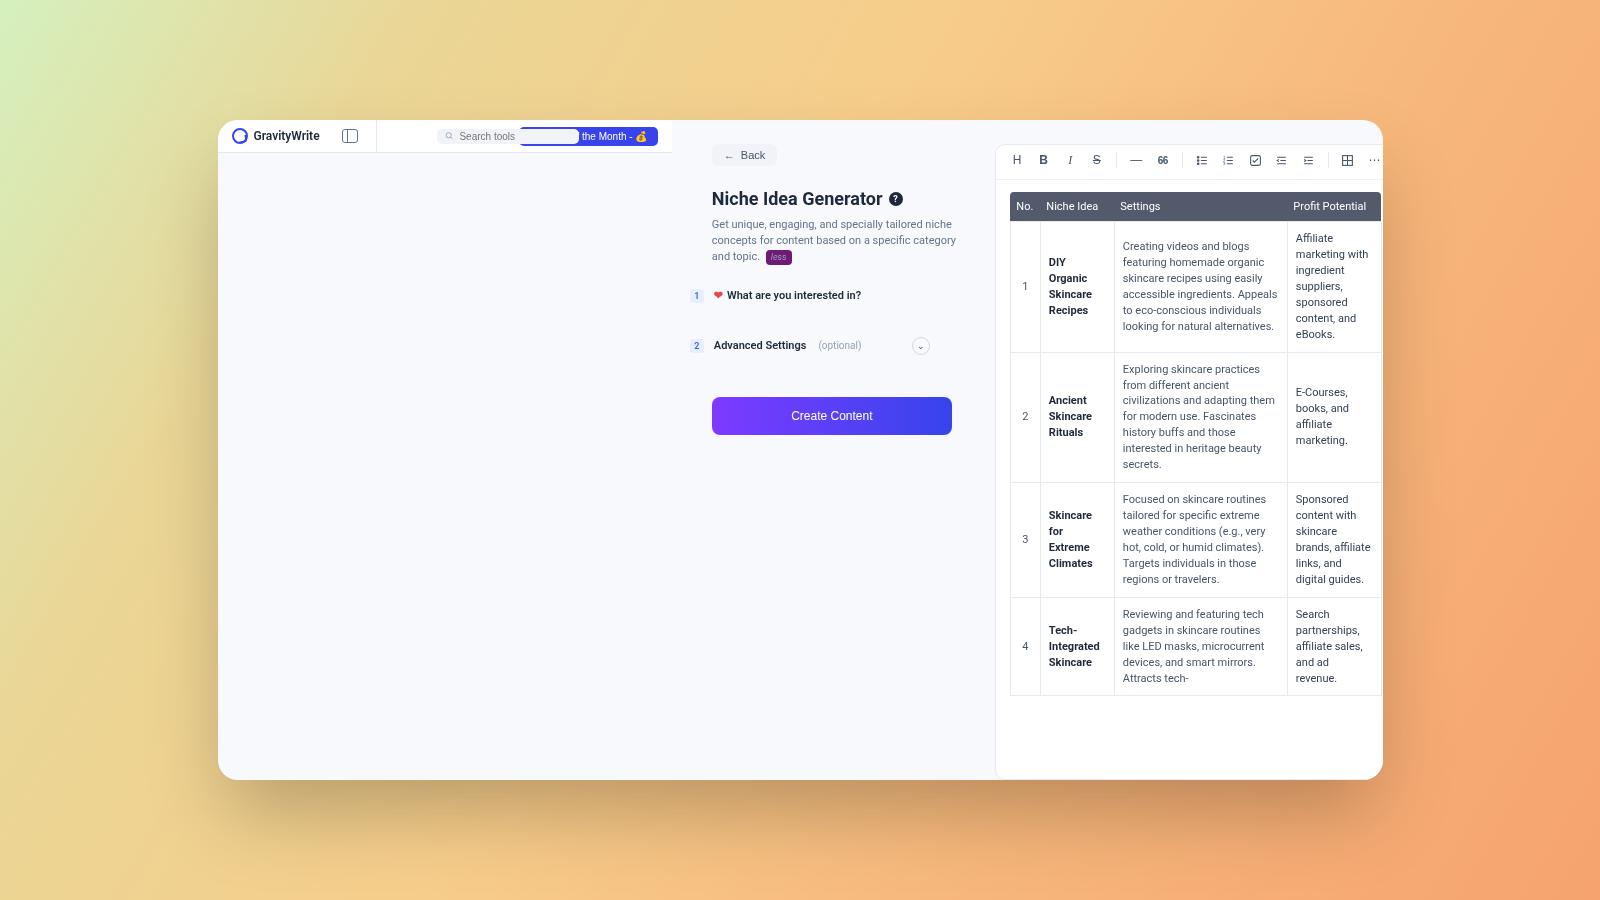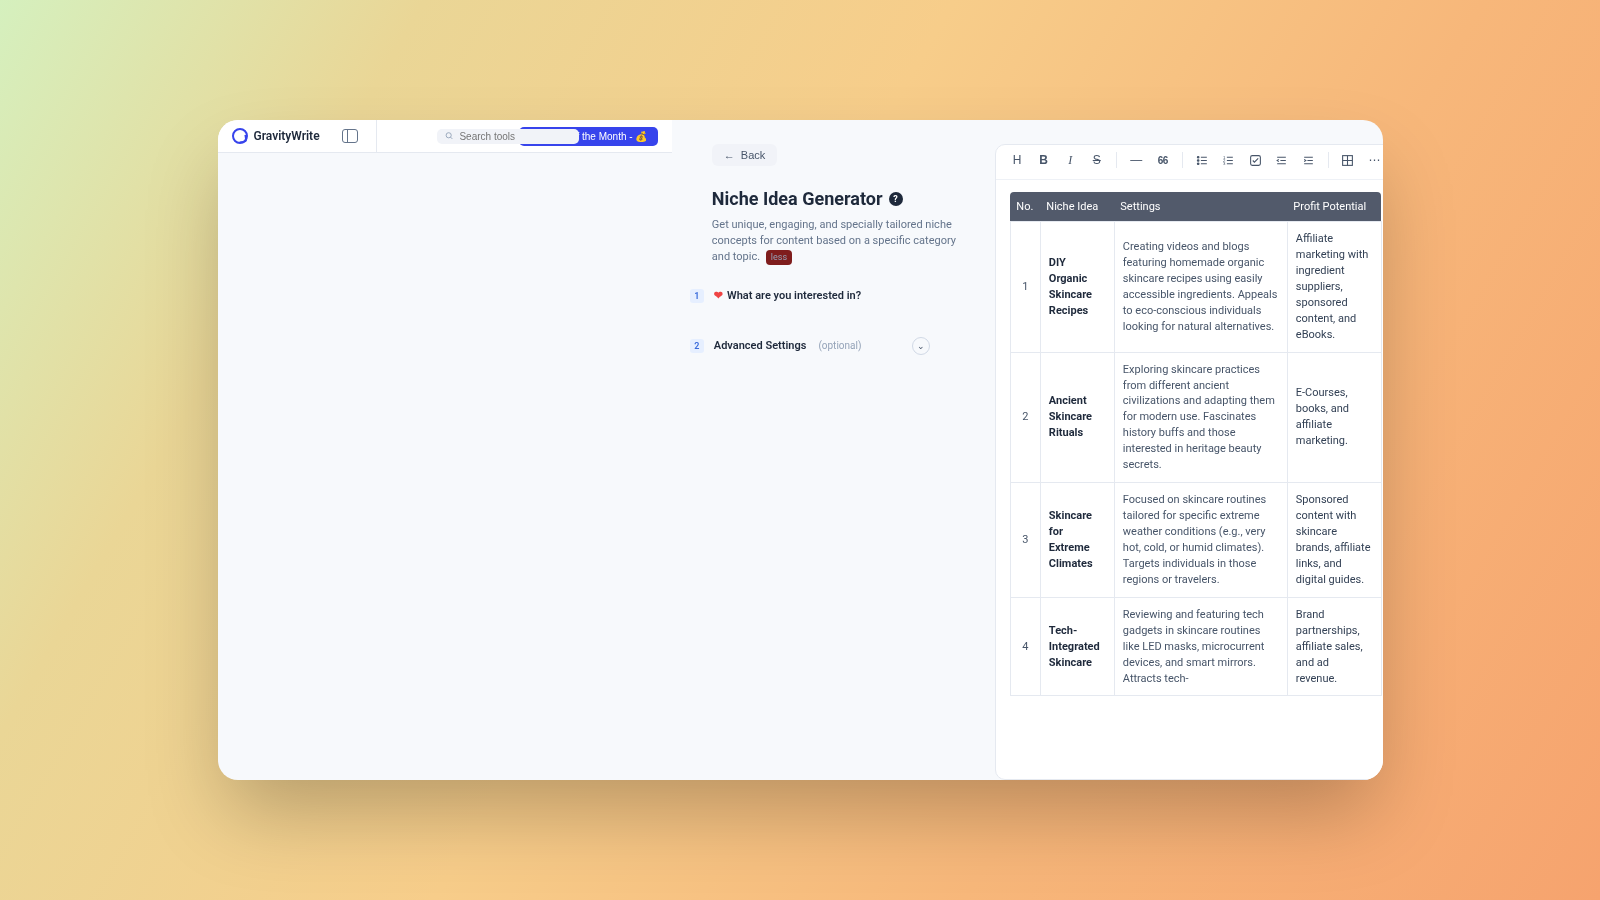--- a/index.html
+++ b/index.html
@@ -166,26 +166,27 @@
   justify-content: center;
 }
 .page-desc {
   font-size: 11px;
   color: #64748b;
   margin-top: 8px;
   line-height: 1.45;
 }
 .less-tag {
   display: inline-block;
-  background: #7f1d1d;
+  background: #701a75;
   color: #94a3b8;
   font-size: 9px;
   padding: 1px 5px;
   border-radius: 4px;
   margin-left: 3px;
+  font-style: italic;
 }
 .step-row {
   display: flex;
   align-items: center;
   gap: 10px;
   margin-top: 24px;
   margin-left: -22px;
 }
 .step-num {
   width: 14px;
@@ -395,20 +396,21 @@
         <div class="left">
           <span class="step-num">2</span>
           <span class="step-label">
             <span>Advanced Settings</span>
             <span class="opt">(optional)</span>
           </span>
         </div>
         <span class="chev">⌄</span>
       </div>
 
+      <button class="create-btn">Create Content</button>
     </div>
     </div>
 
     <div class="result-panel">
 
       <div class="toolbar">
         <button class="tbtn" style="font-weight:400">H</button>
         <button class="tbtn" style="font-weight:700">B</button>
         <button class="tbtn" style="font-style:italic;font-family:serif">I</button>
         <button class="tbtn" style="text-decoration:line-through">S</button>
@@ -495,20 +497,20 @@
               <tr>
                 <td class="tno">3</td>
                 <td class="tidea">Skincare for Extreme Climates</td>
                 <td>Focused on skincare routines tailored for specific extreme weather conditions (e.g., very hot, cold, or humid climates). Targets individuals in those regions or travelers.</td>
                 <td class="tprofit">Sponsored content with skincare brands, affiliate links, and digital guides.</td>
               </tr>
               <tr>
                 <td class="tno">4</td>
                 <td class="tidea">Tech-Integrated Skincare</td>
                 <td>Reviewing and featuring tech gadgets in skincare routines like LED masks, microcurrent devices, and smart mirrors. Attracts tech-</td>
-                <td class="tprofit">Brand partnerships, affiliate sales, and ad revenue.</td>
+                <td class="tprofit">Search partnerships, affiliate sales, and ad revenue.</td>
               </tr>
             </tbody>
         </table>
       </div>
     </div>
   </div>
 </div>
 
 </body></html>

